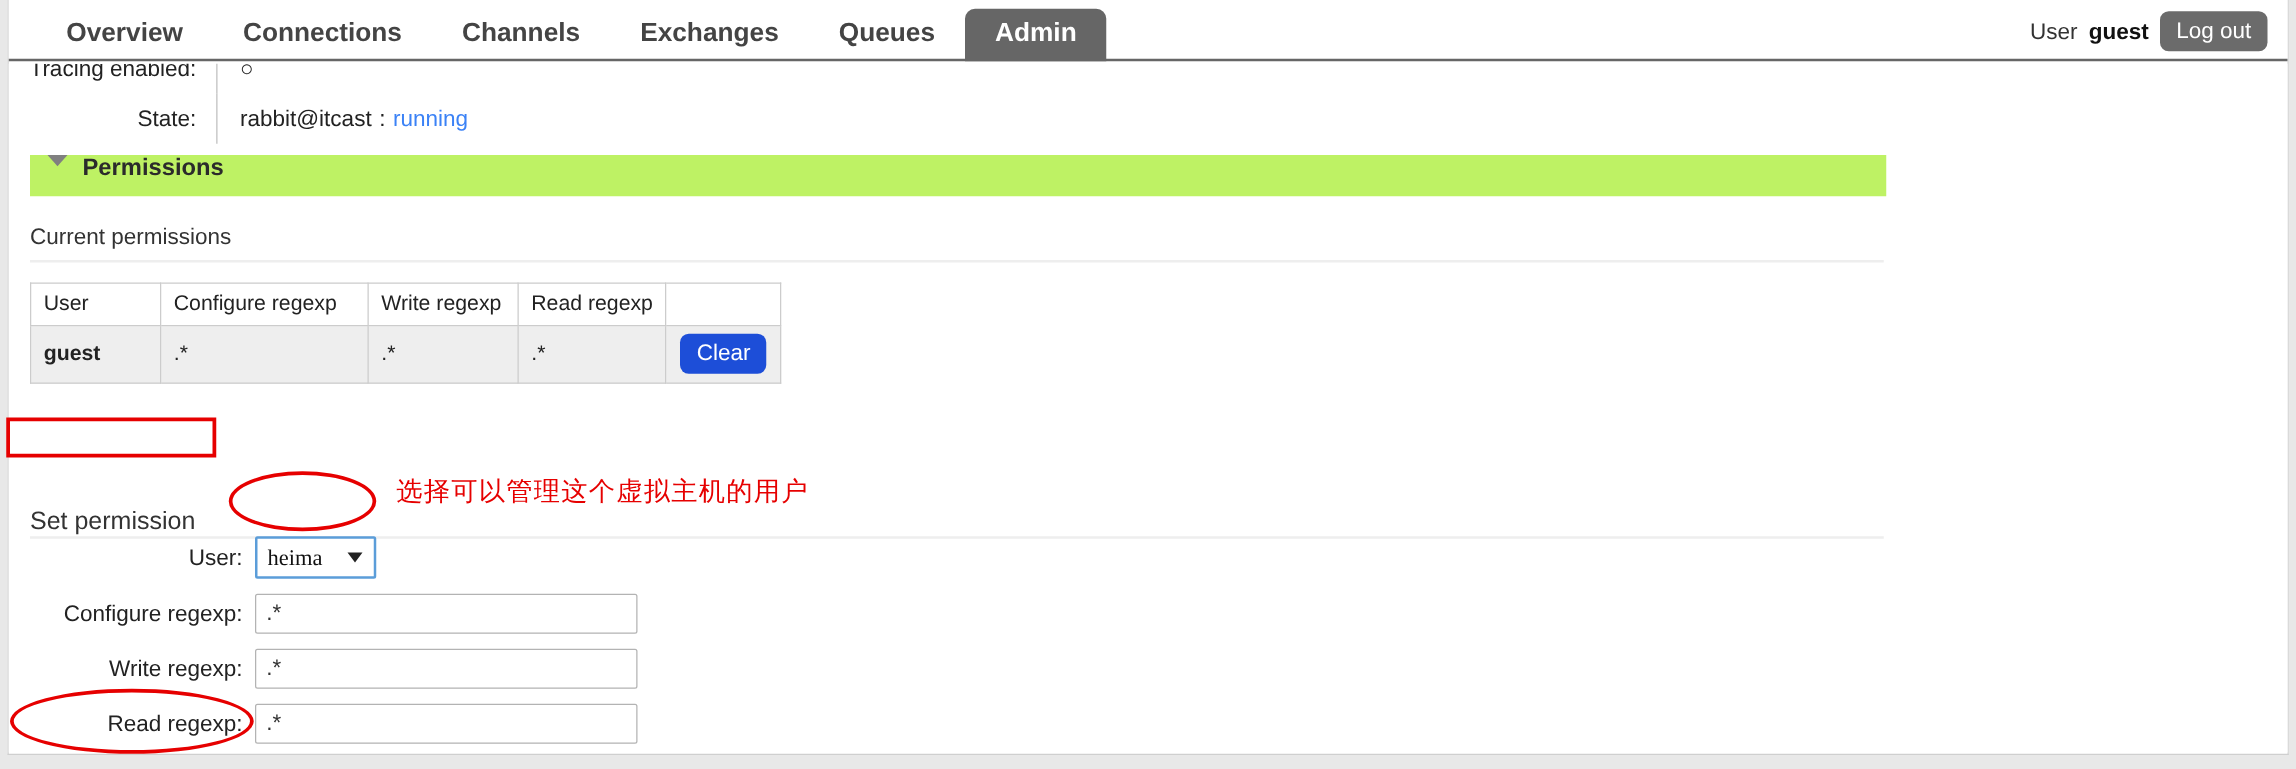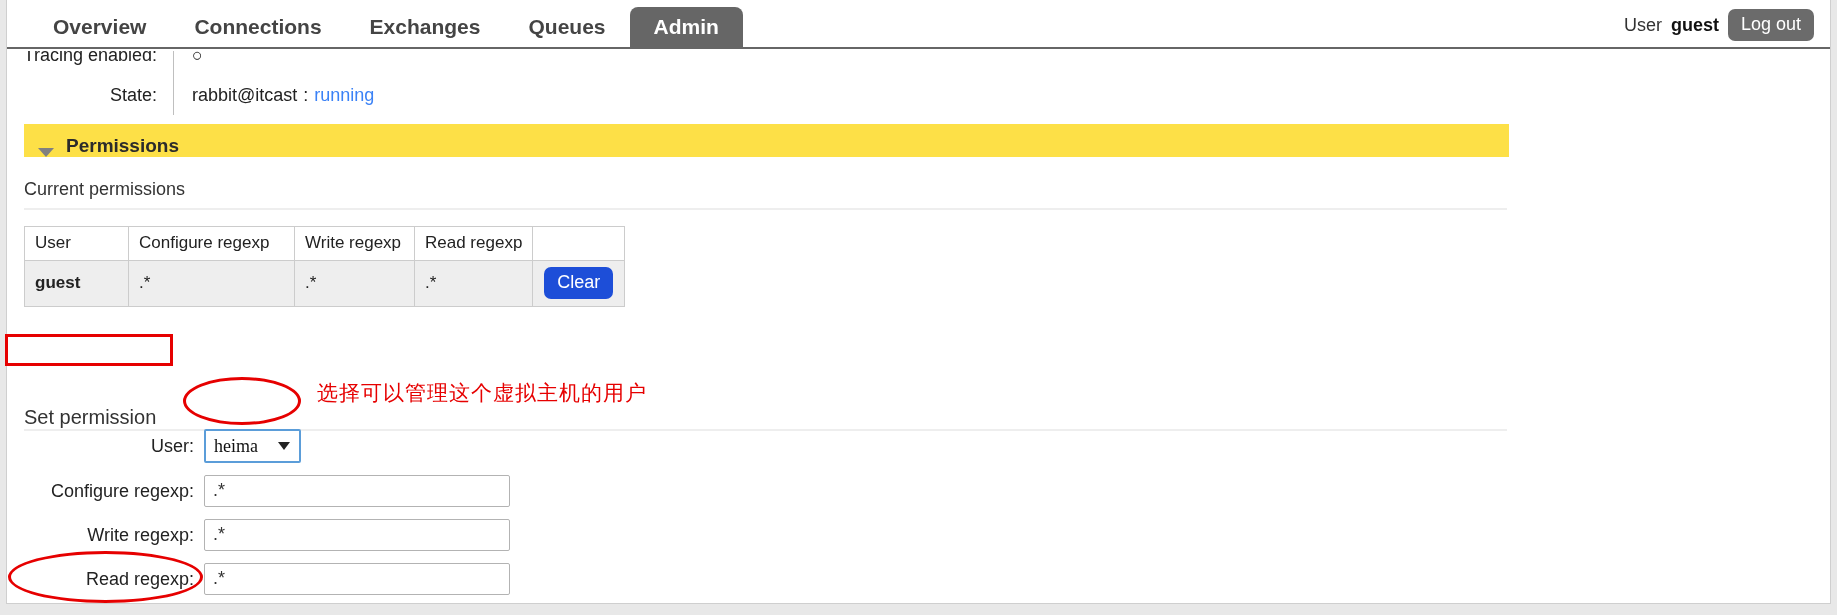--- a/index.html
+++ b/index.html
@@ -118,23 +118,23 @@
     color: #222222;
     min-width: 420px;
   }
   .stat-value .dim { color: #3b82f6; }
 
   
   .section-bar {
     position: absolute;
     left: 17px; top: 73px;
     width: 1485px; height: 33px;
-    background: #fde047;
-    display: flex;
-    align-items: flex-end;
+    background: #bef264;
+    display: flex;
+    align-items: flex-start;
   }
   .caret {
     width: 0; height: 0;
     border-left: 8px solid transparent;
     border-right: 8px solid transparent;
     border-top: 9px solid #808080;
     margin-left: 14px;
     margin-right: 12px;
     cursor: pointer;
   }
@@ -297,20 +297,21 @@
 
 <div id="page">
 
   <div class="page-frame">
 
     <div class="navbar">
 
       <div class="nav-tabs">
         <div class="nav-tab">Overview</div>
         <div class="nav-tab">Connections</div>
+        <div class="nav-tab">Channels</div>
         <div class="nav-tab">Exchanges</div>
         <div class="nav-tab">Queues</div>
         <div class="nav-tab active">Admin</div>
       </div>
 
       <div class="nav-right">
         <span class="u-label">User</span>
         <span class="u-name">guest</span>
         <button class="logout-btn">Log out</button>
       </div>

